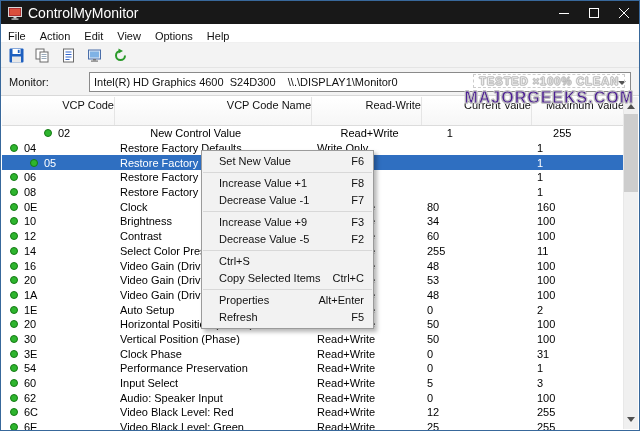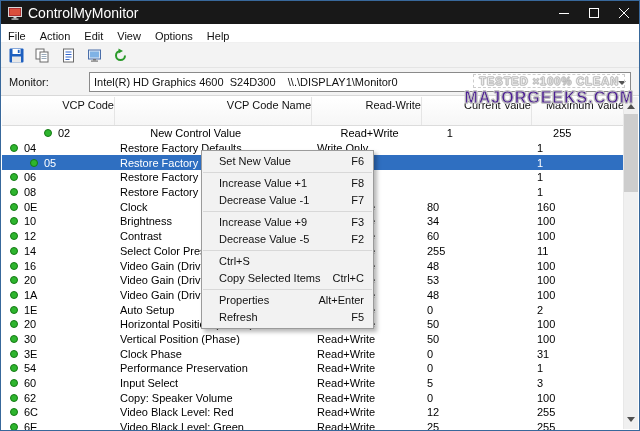--- a/index.html
+++ b/index.html
@@ -342,21 +342,21 @@
           <div class="td" style="width: 197px;">Input Select</div>
           <div class="td" style="width: 110px;">Read+Write</div>
           <div class="td" style="width: 110px;">5</div>
           <div class="td" style="width: 93px;">3</div>
         </div>
         <div class="tr">
           <div class="td code" style="width: 113px;">
             <div class="dot"></div>
             <span>62</span>
           </div>
-          <div class="td" style="width: 197px;">Copy: Speaker Volume</div>
+          <div class="td" style="width: 197px;">Audio: Speaker Input</div>
           <div class="td" style="width: 110px;">Read+Write</div>
           <div class="td" style="width: 110px;">0</div>
           <div class="td" style="width: 93px;">100</div>
         </div>
         <div class="tr">
           <div class="td code" style="width: 113px;">
             <div class="dot"></div>
             <span>6C</span>
           </div>
           <div class="td" style="width: 197px;">Video Black Level: Red</div>

